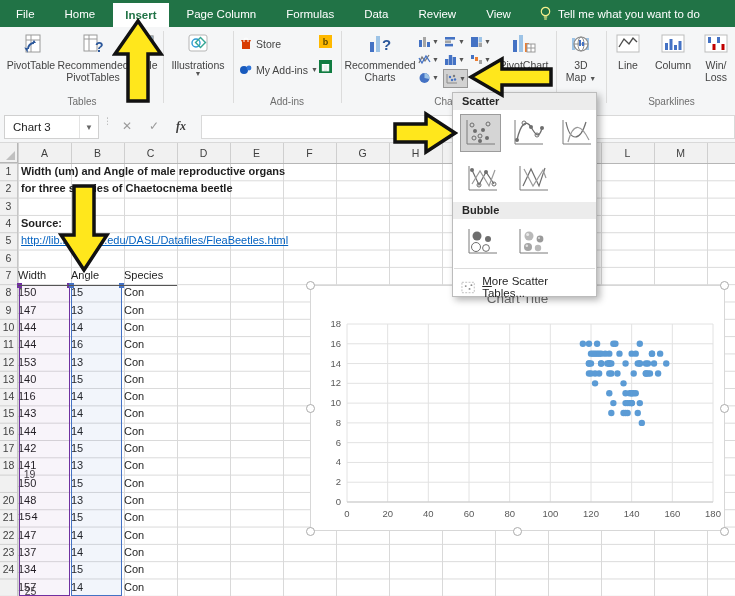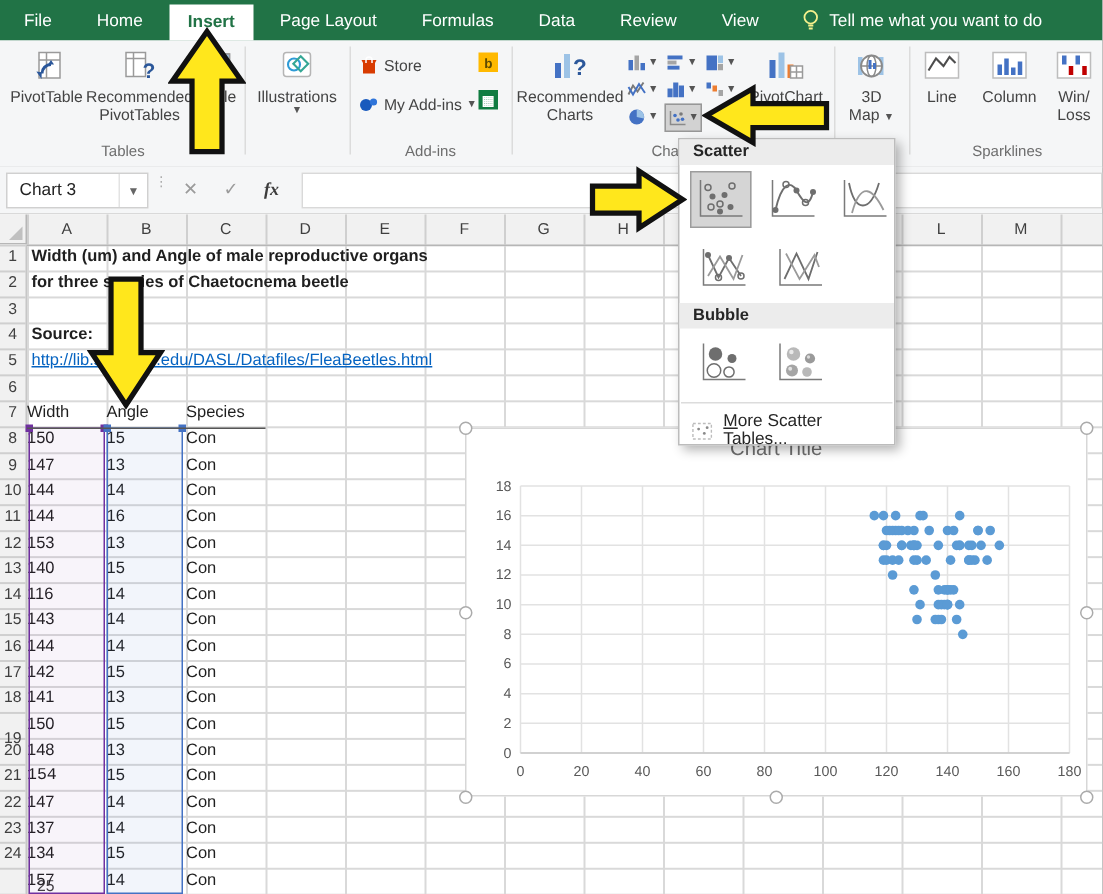--- a/index.html
+++ b/index.html
@@ -94,21 +94,21 @@
 </style>
 </head>
 <body>
 <div id="app">
 
 <div class="tabbar">
   <div class="tabs">
         <div class="tab">File</div>
         <div class="tab">Home</div>
         <div class="tab active">Insert</div>
-        <div class="tab">Page Layout</div>
+        <div class="tab">Page Column</div>
         <div class="tab">Formulas</div>
         <div class="tab">Data</div>
         <div class="tab">Review</div>
         <div class="tab">View</div>
       </div>
   <div class="tellme">
     <svg width="13" height="15" viewBox="0 0 13 15">
       <circle cx="6.5" cy="5.5" r="4.2" fill="none" stroke="#f5f08c" stroke-width="1.2"></circle>
       <line x1="4.8" y1="11" x2="8.2" y2="11" stroke="#f5f08c" stroke-width="1.2"></line>
       <line x1="5.2" y1="13" x2="7.8" y2="13" stroke="#f5f08c" stroke-width="1.2"></line>
@@ -390,21 +390,21 @@
         <div class="rn" style="top: 138.56px; line-height: 17.32px; height: 17.32px;">9</div>
         <div class="rn" style="top: 155.88px; line-height: 17.32px; height: 17.32px;">10</div>
         <div class="rn" style="top: 173.2px; line-height: 17.32px; height: 17.32px;">11</div>
         <div class="rn" style="top: 190.52px; line-height: 17.32px; height: 17.32px;">12</div>
         <div class="rn" style="top: 207.84px; line-height: 17.32px; height: 17.32px;">13</div>
         <div class="rn" style="top: 225.16px; line-height: 17.32px; height: 17.32px;">14</div>
         <div class="rn" style="top: 242.48px; line-height: 17.32px; height: 17.32px;">15</div>
         <div class="rn" style="top: 259.8px; line-height: 17.32px; height: 17.32px;">16</div>
         <div class="rn" style="top: 277.12px; line-height: 17.32px; height: 17.32px;">17</div>
         <div class="rn" style="top: 294.44px; line-height: 17.32px; height: 17.32px;">18</div>
-        <div class="rn" style="top: 321px; line-height: 17.32px; height: 17.32px;">19</div>
+        <div class="rn" style="top: 303px; line-height: 17.32px; height: 17.32px; padding-left: 21px;">19</div>
         <div class="rn" style="top: 329.08px; line-height: 17.32px; height: 17.32px;">20</div>
         <div class="rn" style="top: 346.4px; line-height: 17.32px; height: 17.32px;">21</div>
         <div class="rn" style="top: 363.72px; line-height: 17.32px; height: 17.32px;">22</div>
         <div class="rn" style="top: 381.04px; line-height: 17.32px; height: 17.32px;">23</div>
         <div class="rn" style="top: 398.36px; line-height: 17.32px; height: 17.32px;">24</div>
         <div class="rn" style="top: 420px; line-height: 17.32px; height: 17.32px; padding-left: 22px;">25</div>
       </div>
   <div id="cells">
         <div class="cell b" style="left: 21px; top: 20px;">Width (um) and Angle of male reproductive organs</div>
         <div class="cell b" style="left: 21px; top: 37.32px;">for three species of Chaetocnema beetle</div>

